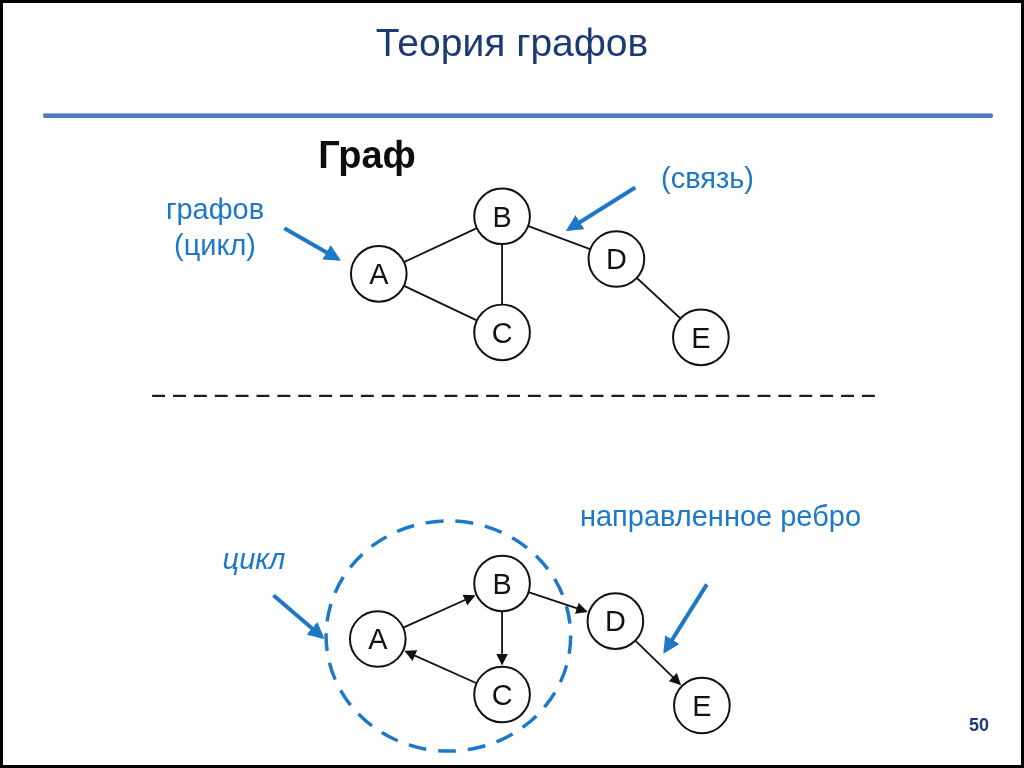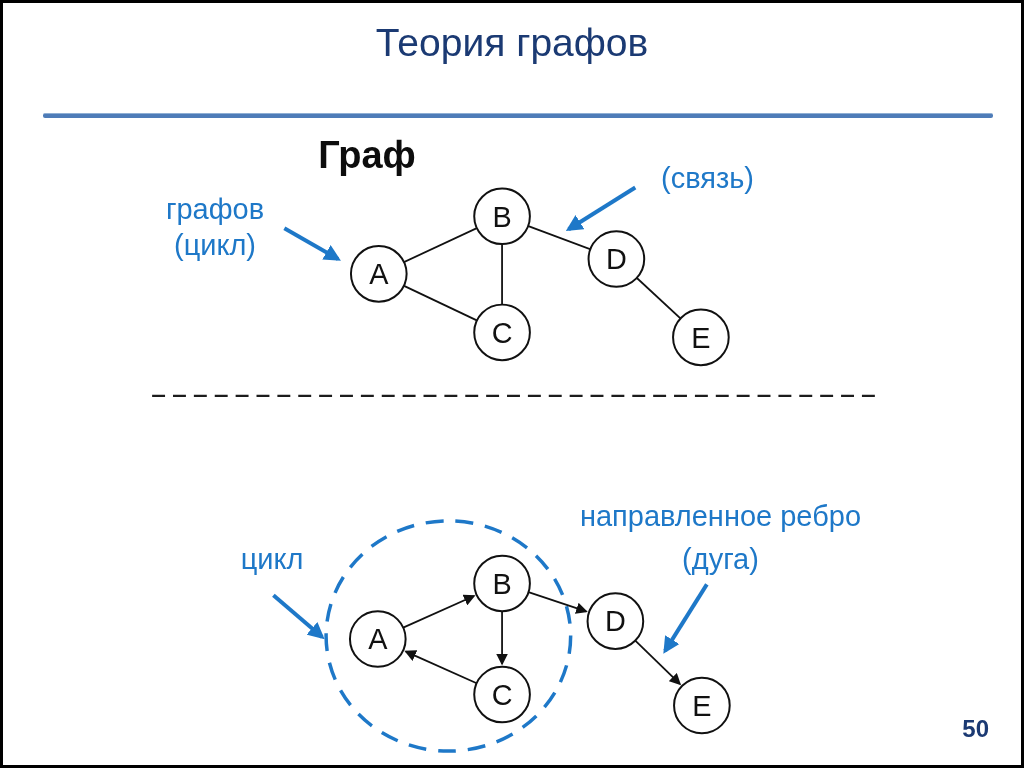--- a/index.html
+++ b/index.html
@@ -25,24 +25,24 @@
   .heading{
     position:absolute;text-align:center;color:#0d0d0d;font-weight:bold;
   }
   .g1-heading{top:131px;left:254px;width:220px;font-size:38px;}
   .g2-heading{top:408px;left:165px;width:375px;font-size:35px;line-height:49px;}
   .callout{
     position:absolute;text-align:center;color:var(--accent);font-size:29px;
   }
   .callout-vertex{top:188px;left:122px;width:180px;line-height:36px;}
   .callout-edge{top:153px;left:612px;width:185px;line-height:45px;}
-  .callout-cycle{top:540px;left:209px;width:120px;}
+  .callout-cycle{top:540px;left:191px;width:120px;font-style:italic;}
   .callout-arc{top:492px;left:545px;width:345px;line-height:43px;text-align:center;}
   .page-number{
-    position:absolute;top:712px;right:32px;font-size:24px;font-weight:bold;color:var(--navy);
+    position:absolute;top:712px;right:32px;font-size:18px;font-weight:bold;color:var(--navy);
   }
   
   .edge{stroke:#111;stroke-width:1.8px;}
   .node{fill:#fff;stroke:#111;stroke-width:2px;}
   .node-label{font-family:"Liberation Sans",sans-serif;font-size:29px;fill:#111;}
   .separator{stroke:#1c1c1c;stroke-width:2.4px;stroke-dasharray:13 8;}
   .cycle-ellipse{fill:none;stroke:var(--accent);stroke-width:3.5px;stroke-dasharray:18 12;}
   .callout-arrow{stroke:var(--accent);stroke-width:4px;}
   .arrow-blue-head{fill:var(--accent);}
   .arrow-black-head{fill:#111;}
@@ -119,17 +119,16 @@
   </div>
 
   <div class="callout callout-edge">
     <div>(связь)</div>
   </div>
 
   <div class="callout callout-cycle">цикл</div>
 
   <div class="callout callout-arc">
     <div>направленное ребро</div>
-    <div>(дуга)</div>
   </div>
 
   <div class="page-number">50</div>
 </div>
 
 </body></html>

